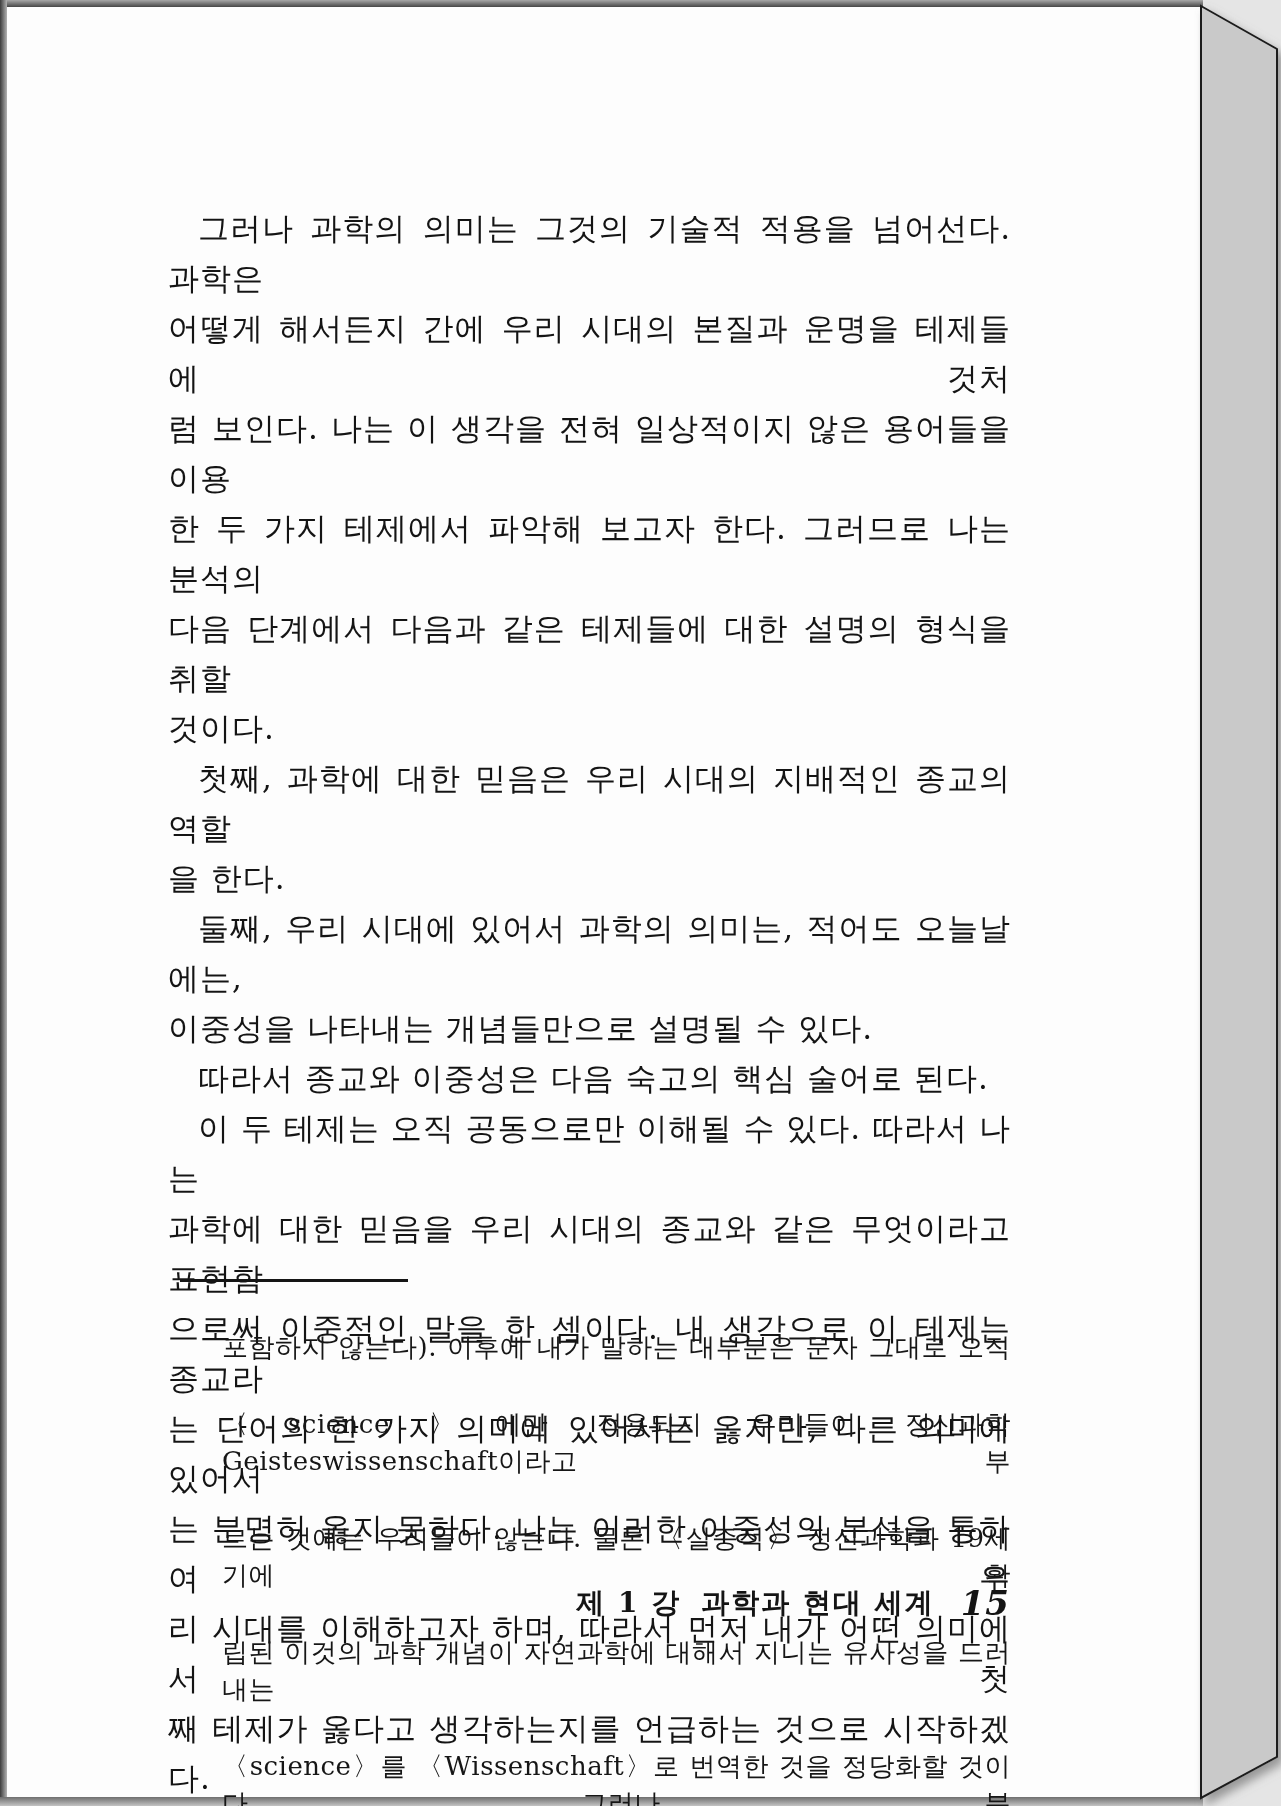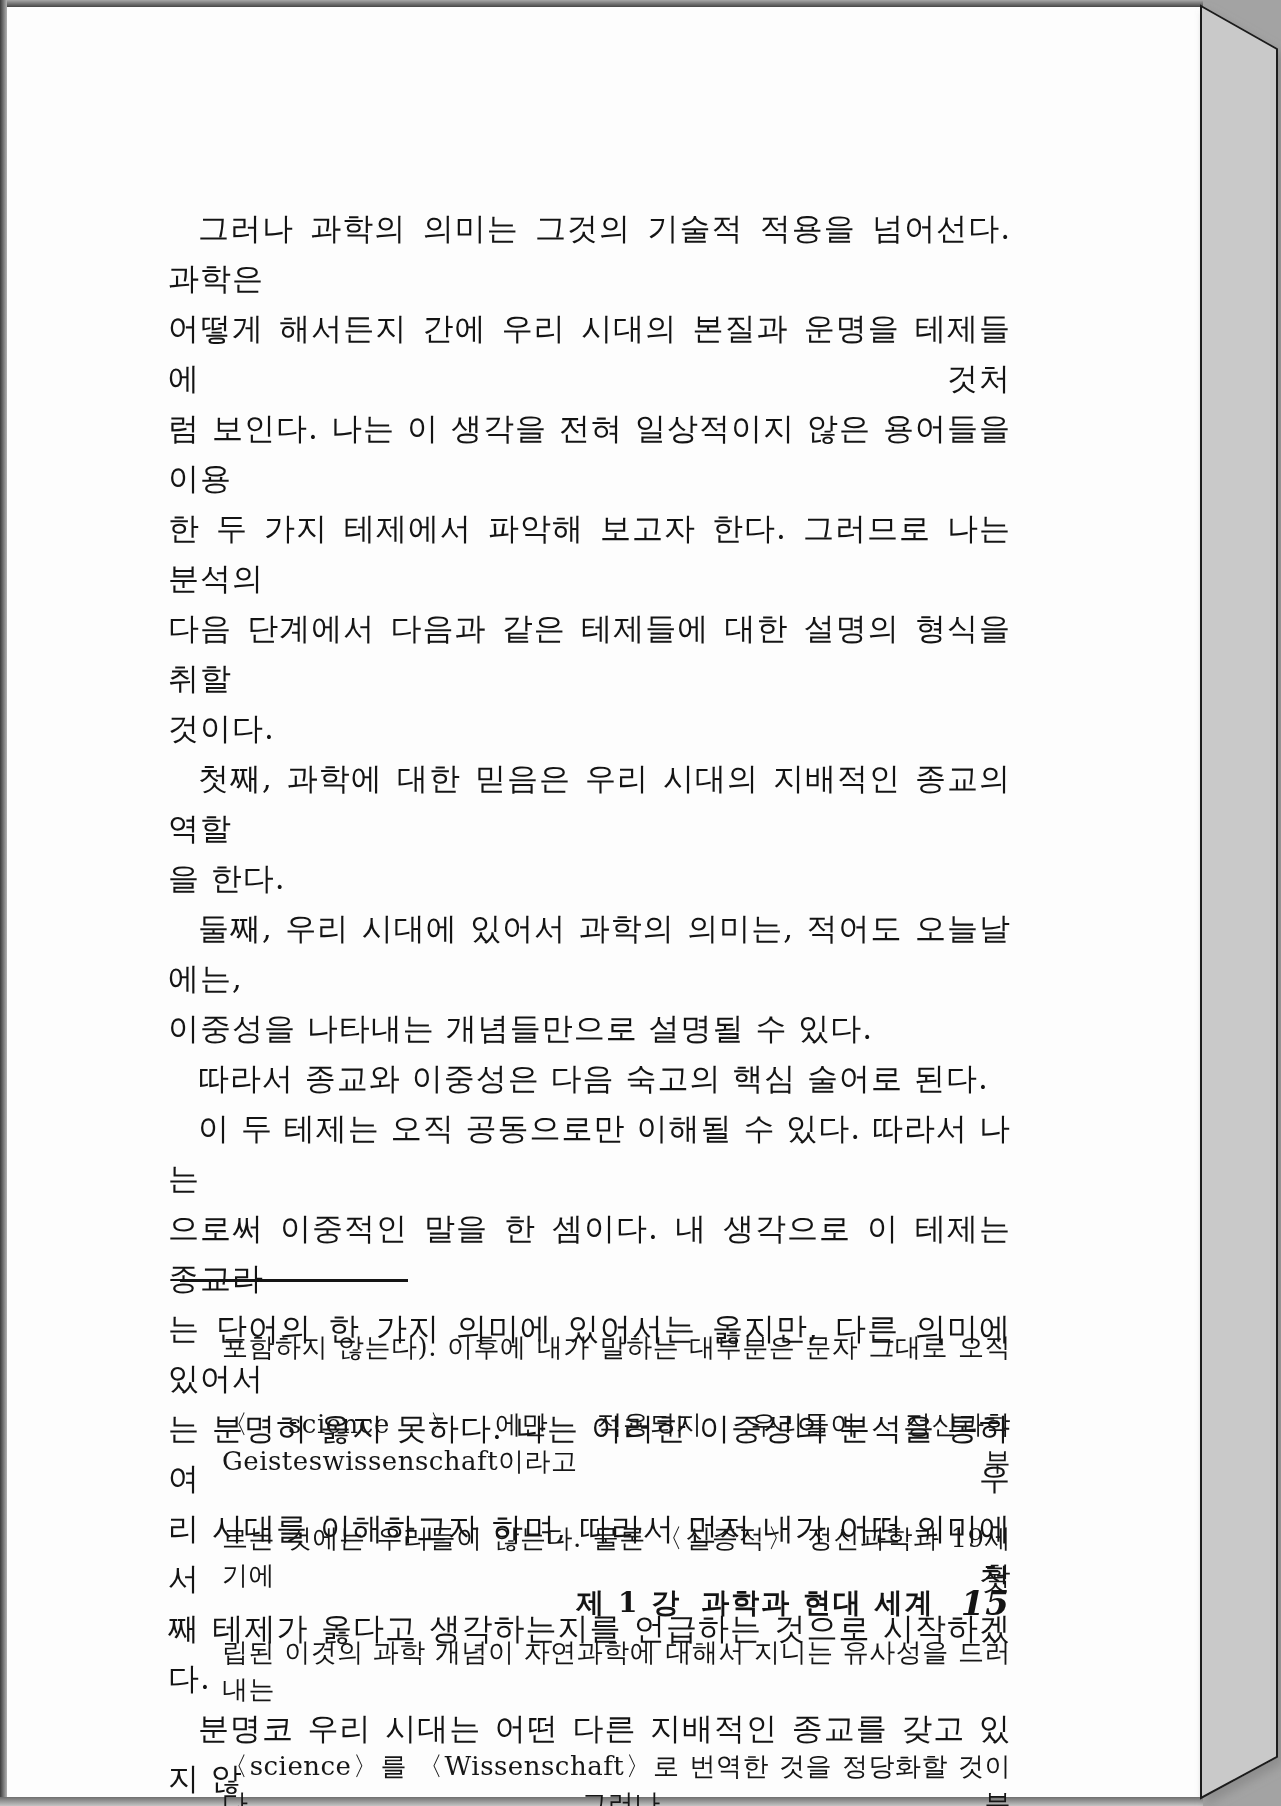--- a/index.html
+++ b/index.html
@@ -4,21 +4,21 @@
 <style>
   html, body {
     margin: 0;
     padding: 0;
     background: #ffffff;
   }
   .scene {
     position: relative;
     width: 1281px;
     height: 1806px;
-    background: #a3a3a3;
+    background: #e5e5e5;
     overflow: hidden;
     font-family: "DejaVu Serif", "Liberation Serif", serif;
     color: #161616;
   }
   .frame-svg {
     position: absolute;
     left: 0; top: 0;
     width: 1281px; height: 1806px;
     pointer-events: none;
   }
@@ -140,20 +140,21 @@
       </div>
       <div class="para">
         <div class="line">둘째, 우리 시대에 있어서 과학의 의미는, 적어도 오늘날에는,</div>
         <div class="line">이중성을 나타내는 개념들만으로 설명될 수 있다.</div>
       </div>
       <div class="para">
         <div class="line">따라서 종교와 이중성은 다음 숙고의 핵심 술어로 된다.</div>
       </div>
       <div class="para">
         <div class="line">이 두 테제는 오직 공동으로만 이해될 수 있다. 따라서 나는</div>
+        <div class="line">과학에 대한 믿음을 우리 시대의 종교와 같은 무엇이라고 표현함</div>
         <div class="line">으로써 이중적인 말을 한 셈이다. 내 생각으로 이 테제는 종교라</div>
         <div class="line">는 단어의 한 가지 의미에 있어서는 옳지만, 다른 의미에 있어서</div>
         <div class="line">는 분명히 옳지 못하다. 나는 이러한 이중성의 분석을 통하여 우</div>
         <div class="line">리 시대를 이해하고자 하며, 따라서 먼저 내가 어떤 의미에서 첫</div>
         <div class="line">째 테제가 옳다고 생각하는지를 언급하는 것으로 시작하겠다.</div>
       </div>
       <div class="para">
         <div class="line">분명코 우리 시대는 어떤 다른 지배적인 종교를 갖고 있지 않</div>
       </div>
     </div>

